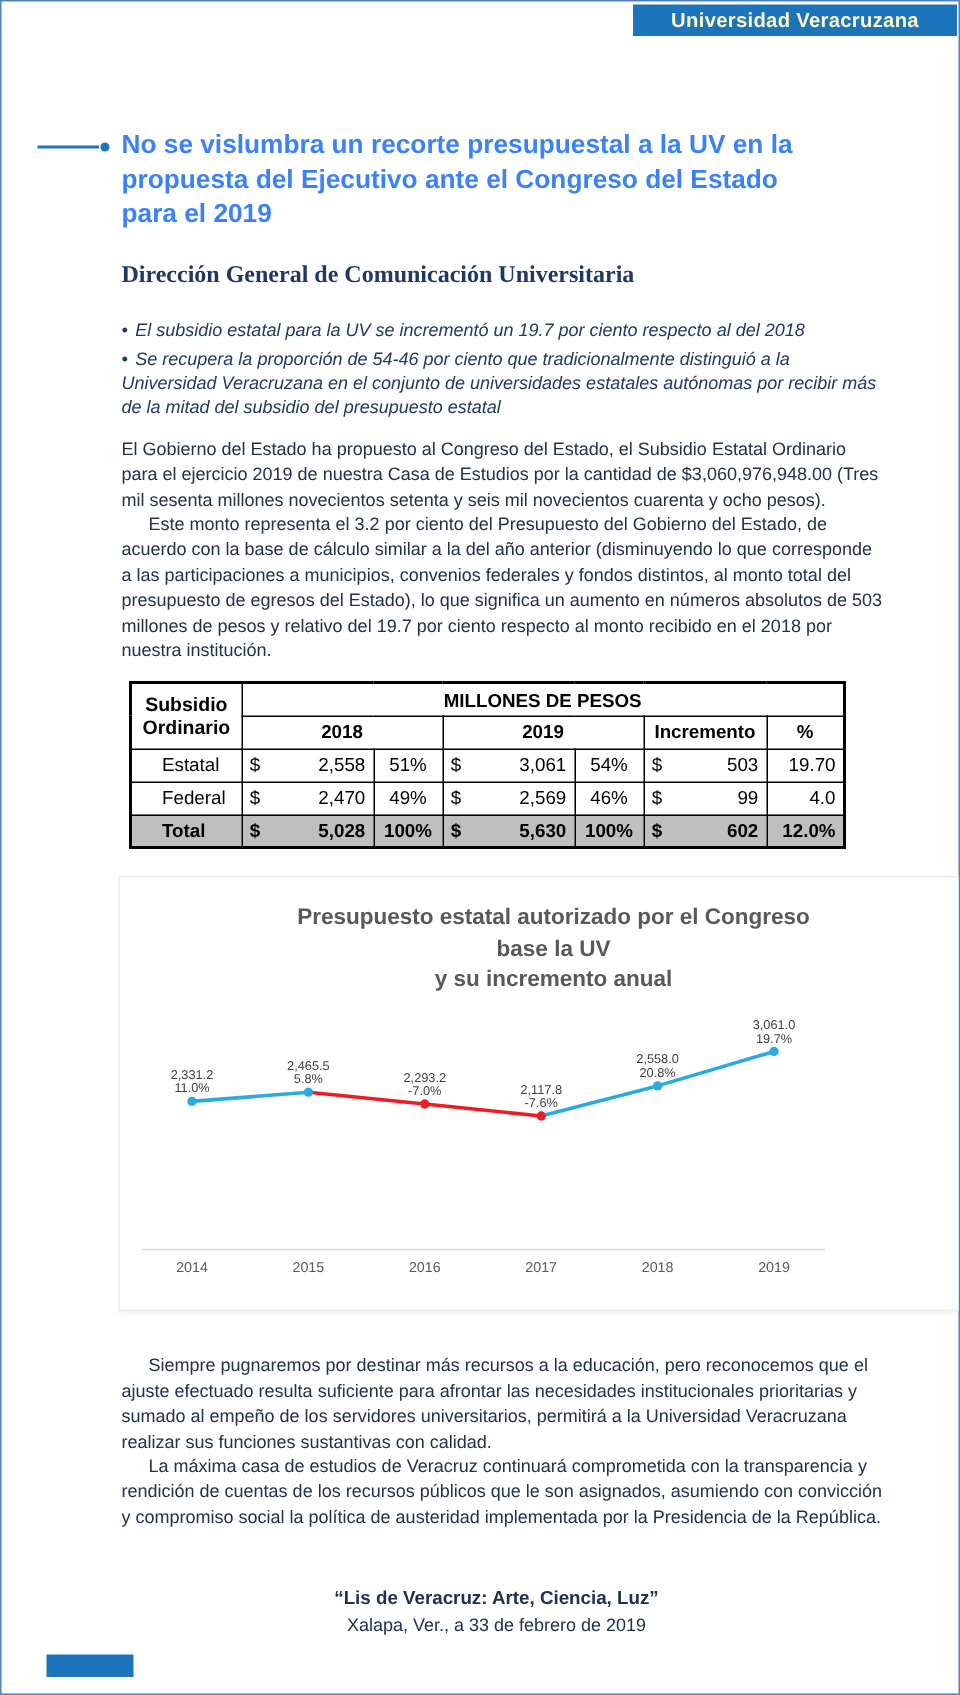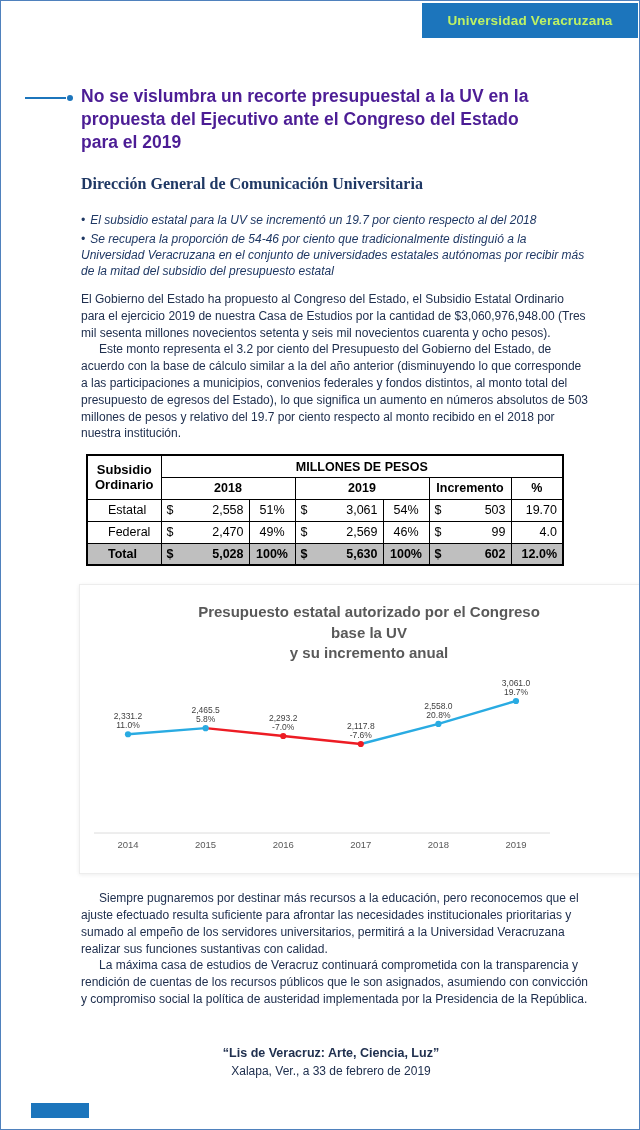--- a/index.html
+++ b/index.html
@@ -5,33 +5,33 @@
   * { margin:0; padding:0; box-sizing:border-box; }
   html,body { background:#ffffff; }
   body { font-family:"Liberation Sans", sans-serif; }
 
   .page {
     position:relative; width:640px; height:1130px;
     background:#ffffff; border:1px solid #4f81bd; overflow:hidden;
   }
 
   .brand-bar {
-    position:absolute; top:2px; right:1px; width:216px; height:35px;
-    background:#1C75BC; color:#bef264;
+    position:absolute; top:2px; right:1px; width:216px; height:21px;
+    background:#1C75BC; color:#fef9c3;
     display:flex; align-items:center; justify-content:center;
     font-size:13.5px; font-weight:bold; letter-spacing:.2px;
   }
 
   .title-decoration { position:absolute; left:24px; top:94px; width:48px; display:flex; align-items:center; }
   .title-decoration .rule { flex:1; height:2px; background:#1C75BC; }
   .title-decoration .dot { width:6px; height:6px; border-radius:50%; background:#1C75BC; margin-left:1px; }
 
   .content { padding:84px 52px 0 80px; }
 
-  .title { font-size:17.5px; line-height:1.32; color:#4c1d95; font-weight:bold; width:452px; }
+  .title { font-size:17.5px; line-height:1.32; color:#3b82f6; font-weight:bold; width:452px; }
   .byline { margin-top:21px; font-size:16px; font-weight:bold; color:#1F3864;font-family:Liberation Serif, serif; }
 
   .bullets { margin-top:20px; width:512px; }
   .bullet { font-style:italic; font-size:12px; line-height:1.33; color:#1F3864; margin-bottom:3px; }
   .bullet .marker { margin-right:5px; }
 
   .body-p { font-size:12px; line-height:1.4; color:#20304f; width:508px; }
   .body-p.first { margin-top:11px; }
   .body-p.indent { text-indent:18px; }
 
@@ -55,21 +55,21 @@
     margin:18px 0 0 -2px; width:580px; height:290px; background:#ffffff;
     border:1px solid #ededed; box-shadow:0 1px 4px rgba(0,0,0,.07);
     padding-top:17px;
   }
   .chart-title { text-align:center; font-weight:bold; color:#595959; font-size:15px; line-height:1.35; }
   .chart-svg { display:block; margin-top:2px; }
   .chart-svg text { font-family:"Liberation Sans", sans-serif; }
   .chart-svg .pt-label { font-size:8.5px; fill:#3f3f3f; text-anchor:middle; }
   .chart-svg .yr-label { font-size:9.5px; fill:#595959; text-anchor:middle; }
 
-  .closing { margin-top:16px; }
+  .closing { margin-top:28px; }
 
   .footer { margin-top:38px; width:500px; text-align:center; color:#20304f; }
   .footer .motto { font-weight:bold; font-size:12.5px; }
   .footer .dateline { font-size:12px; margin-top:4px; }
 
   .bottom-bar { position:absolute; left:30px; bottom:11px; width:58px; height:15px; background:#1C75BC; }
 </style>
 </head>
 <body>
 

